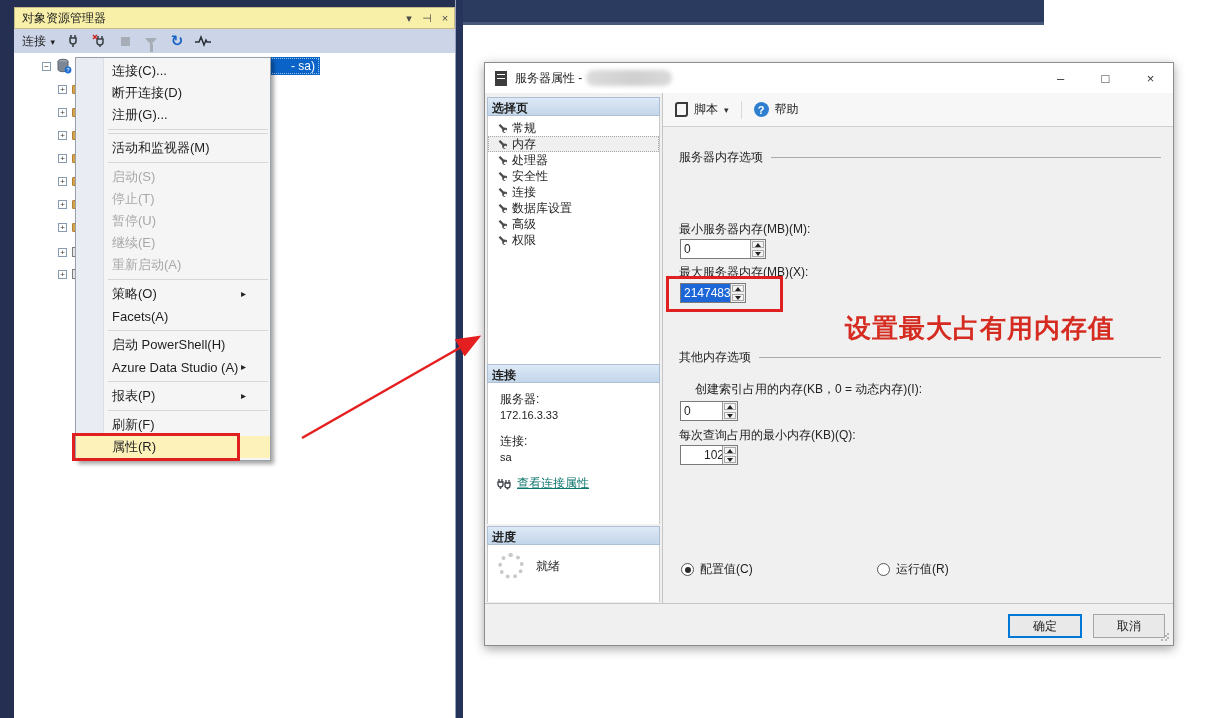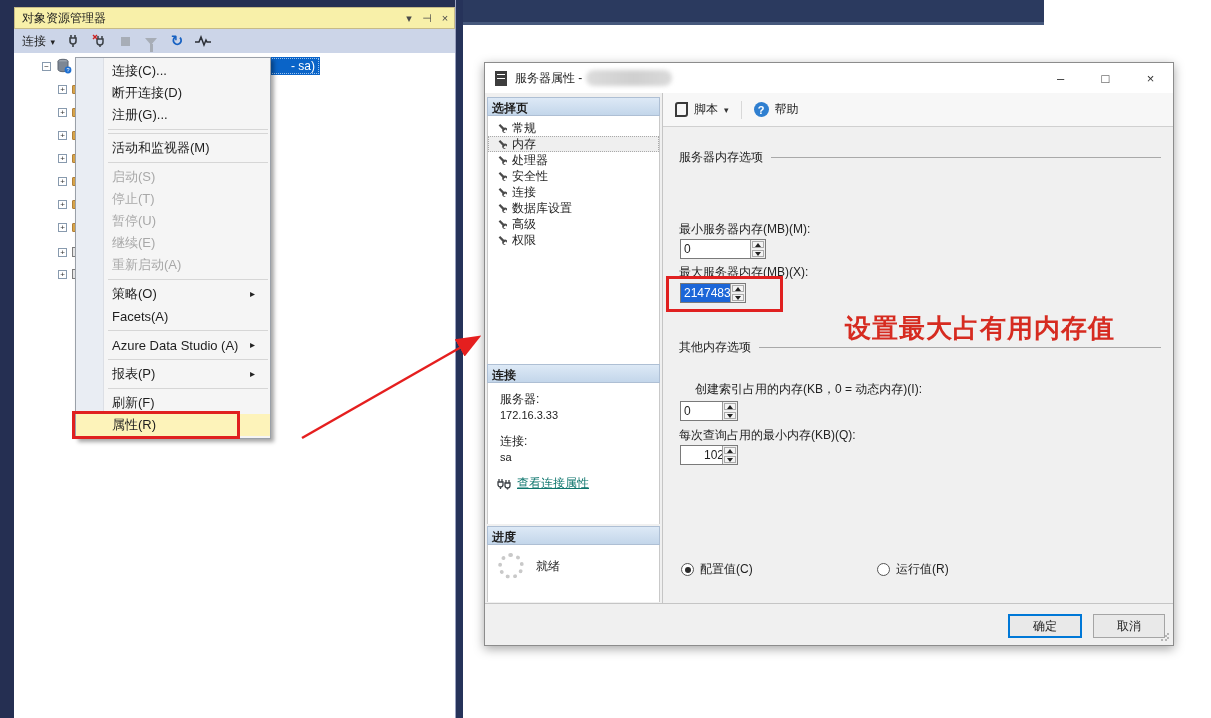--- a/index.html
+++ b/index.html
@@ -27,21 +27,21 @@
 
   .tree-row { position:absolute; height:18px; display:flex; align-items:center; }
   .expander { width:9px; height:9px; border:1px solid #889aae; background:#fff; font-size:8px; line-height:7px; text-align:center; color:#333; margin-right:5px; }
   .folder { width:11px; height:9px; background:#d9a64b; border:1px solid #b2813a; border-radius:1px; }
   .gray-ic { width:11px; height:10px; background:#e7e7e7; border:1px solid #7d7d7d; }
   .root-sel { position:absolute; left:75px; top:0; width:231px; height:18px; background:#0a64c8; color:#fff; font-size:12px; display:flex; align-items:center; justify-content:space-between; padding:0 5px; outline:1px dotted #9cc3ee; outline-offset:-2px; }
 
   
   .menu { left:75px; top:57px; width:196px; background:#f5f5f5; border:1px solid #9aa0a8; box-shadow:3px 3px 4px rgba(0,0,0,.35); padding:2px 0; z-index:20; }
   .menu-gutter { position:absolute; left:0; top:0; bottom:0; width:28px; background:#e9edf3; border-right:1px solid #dcdfe5; }
-  .mi { position:relative; height:22px; line-height:22px; padding-left:36px; padding-right:15px; font-size:13px; color:#1e1e1e; display:flex; align-items:center; }
+  .mi { position:relative; height:22px; line-height:22px; padding-left:36px; padding-right:24px; font-size:13px; color:#1e1e1e; display:flex; align-items:center; }
   .mi .lbl { flex:1; line-height:normal; }
   .mi .sub { font-size:10px; color:#222; }
   .mi.dis { color:#a8a8a8; }
   .mi.hl { background:#fdf3ba; }
   .msep { position:relative; height:1px; background:#d6d6d6; margin:3px 2px 3px 32px; }
   .menu-redbox { position:absolute; left:-4px; top:-3px; width:168px; height:28px; border:3px solid #e02020; z-index:5; pointer-events:none; }
 
   
   .v-strip { left:455px; top:0; width:8px; height:718px; background:#26335a; border-left:1px solid #9aa2c0; }
   .top-bar { left:463px; top:0; width:581px; height:25px; background:#2b3a5f; border-bottom:3px solid #46587c; }
@@ -224,20 +224,23 @@
   <div class="msep"></div>
   <div class="mi">
       <span class="lbl">策略(O)</span>
       <span class="sub">▸</span>
     </div>
   <div class="mi">
       <span class="lbl">Facets(A)</span>
     </div>
   <div class="msep"></div>
   <div class="mi">
+      <span class="lbl">启动 PowerShell(H)</span>
+    </div>
+  <div class="mi">
       <span class="lbl">Azure Data Studio (A)</span>
       <span class="sub">▸</span>
     </div>
   <div class="msep"></div>
   <div class="mi">
       <span class="lbl">报表(P)</span>
       <span class="sub">▸</span>
     </div>
   <div class="msep"></div>
   <div class="mi">
@@ -372,21 +375,21 @@
           <span class="tri-up"></span>
         </span>
         <span class="sb">
           <span class="tri-dn"></span>
         </span>
       </span>
   </div>
   <div class="redbox" style="left:181px; top:213px; width:117px; height:36px;"></div>
   <div class="rednote" style="left:360px; top:248px;">设置最大占有用内存值</div>
 
-  <div class="grp" style="left:194px; top:276px; width:482px;">
+  <div class="grp" style="left:194px; top:286px; width:482px;">
     <span>其他内存选项</span>
       <span class="line" style="flex:1;"></span>
   </div>
 
   <div class="flabel" style="left:210px; top:318px;">创建索引占用的内存(KB，0 = 动态内存)(I):</div>
   <div class="spin" style="left:195px; top:338px; width:58px;">
     <span class="val">0</span>
     <span class="btns">
         <span class="sb">
           <span class="tri-up"></span>

